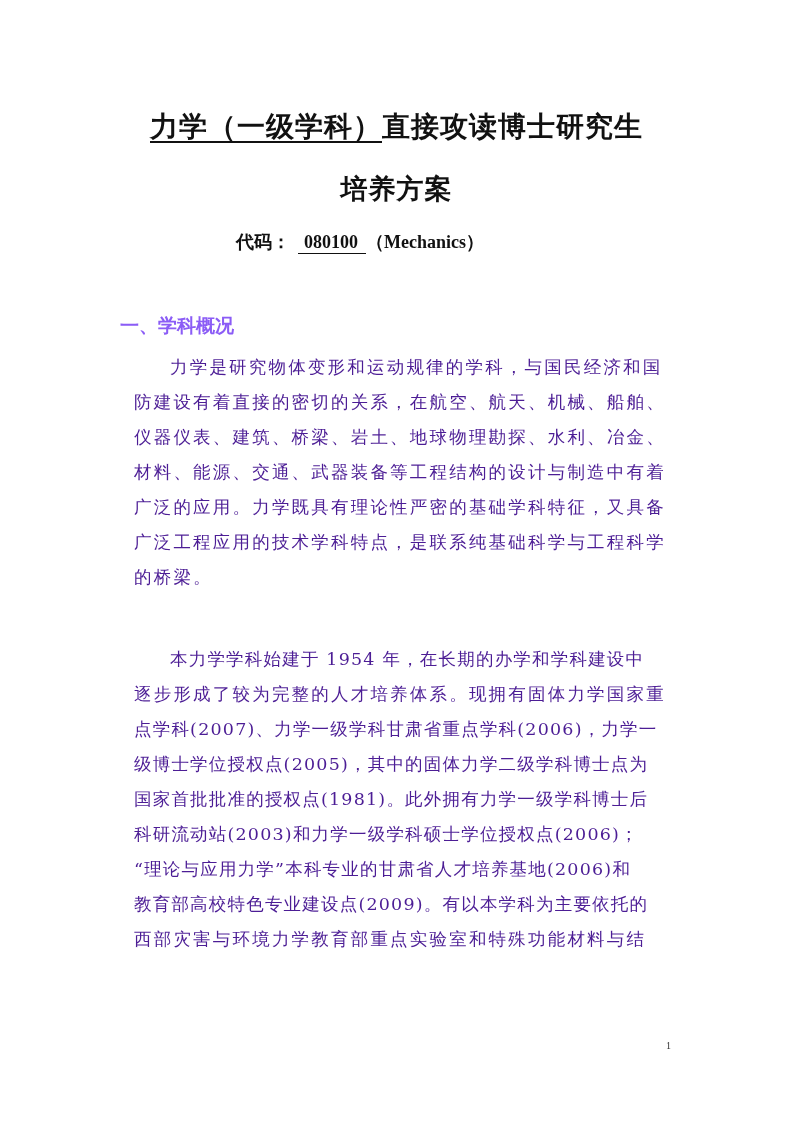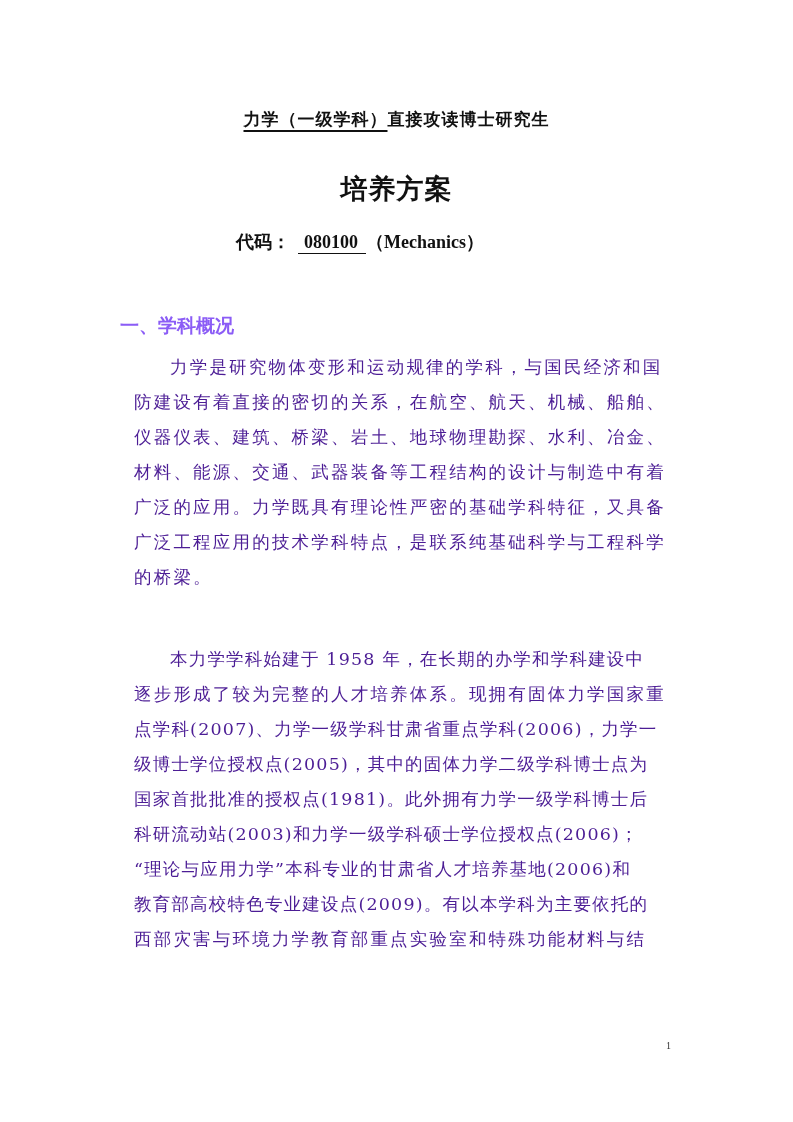--- a/index.html
+++ b/index.html
@@ -1,20 +1,20 @@
 <!DOCTYPE html>
 <html><head>
 <meta charset="utf-8">
 <style>
   html, body { margin: 0; padding: 0; background: #ffffff; }
   body { width: 793px; height: 1122px; position: relative; overflow: hidden;
          font-family: "DejaVu Serif", "Liberation Serif", serif; color: #111; }
   .page { position: absolute; left: 0; top: 0; width: 793px; height: 1122px; background: #fff; }
   .title1 { position: absolute; top: 108px; left: 0; width: 793px; text-align: center;
-            font-family: "DejaVu Sans", sans-serif; font-weight: bold; font-size: 17px;
+            font-family: "DejaVu Sans", sans-serif; font-weight: bold; font-size: 28px;
             letter-spacing: 1px; color: #111; }
   .title1 .u { text-decoration: underline; text-decoration-thickness: 2px; text-underline-offset: 5px; }
   .title2 { position: absolute; top: 171px; left: 0; width: 793px; text-align: center;
             font-family: "DejaVu Sans", sans-serif; font-weight: bold; font-size: 27px;
             letter-spacing: 1px; color: #111; }
   .code-line { position: absolute; top: 230px; left: 236px; font-size: 18px; font-weight: bold;
                font-family: "Liberation Serif", serif; color: #111; white-space: pre; }
   .code-line .label { font-family: "DejaVu Sans", sans-serif; font-weight: bold; font-size: 18px; }
   .code-line .code { display: inline-block; border-bottom: 1.5px solid #111; padding: 0 8px 0 6px;
                      margin-left: 8px; line-height: 22px; }
@@ -48,21 +48,21 @@
     <div class="line indent">力学是研究物体变形和运动规律的学科，与国民经济和国</div>
     <div class="line">防建设有着直接的密切的关系，在航空、航天、机械、船舶、</div>
     <div class="line">仪器仪表、建筑、桥梁、岩土、地球物理勘探、水利、冶金、</div>
     <div class="line">材料、能源、交通、武器装备等工程结构的设计与制造中有着</div>
     <div class="line">广泛的应用。力学既具有理论性严密的基础学科特征，又具备</div>
     <div class="line">广泛工程应用的技术学科特点，是联系纯基础科学与工程科学</div>
     <div class="line">的桥梁。</div>
   </div>
 
   <div class="body-text" style="top: 642px;">
-    <div class="line indent tight">本力学学科始建于 1958 年，在长期的办学和学科建设中</div>
+    <div class="line indent tight">本力学学科始建于 1954 年，在长期的办学和学科建设中</div>
     <div class="line">逐步形成了较为完整的人才培养体系。现拥有固体力学国家重</div>
     <div class="line tight">点学科(2007)、力学一级学科甘肃省重点学科(2006)，力学一</div>
     <div class="line tight">级博士学位授权点(2005)，其中的固体力学二级学科博士点为</div>
     <div class="line tight">国家首批批准的授权点(1981)。此外拥有力学一级学科博士后</div>
     <div class="line tight">科研流动站(2003)和力学一级学科硕士学位授权点(2006)；</div>
     <div class="line tight">“理论与应用力学”本科专业的甘肃省人才培养基地(2006)和</div>
     <div class="line tight">教育部高校特色专业建设点(2009)。有以本学科为主要依托的</div>
     <div class="line">西部灾害与环境力学教育部重点实验室和特殊功能材料与结</div>
   </div>
 

